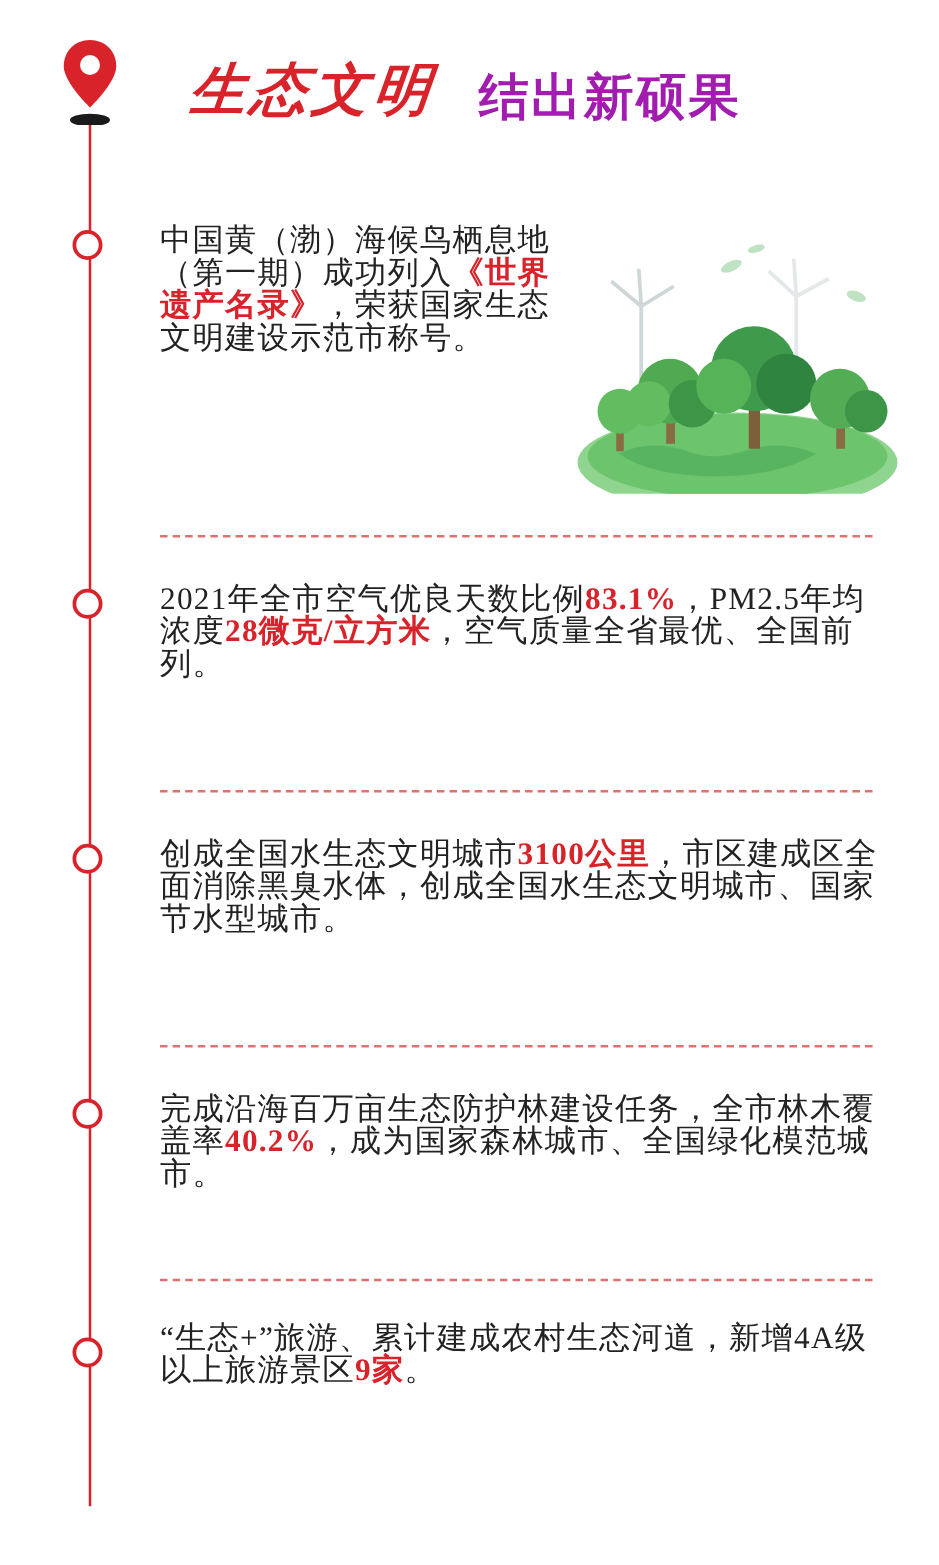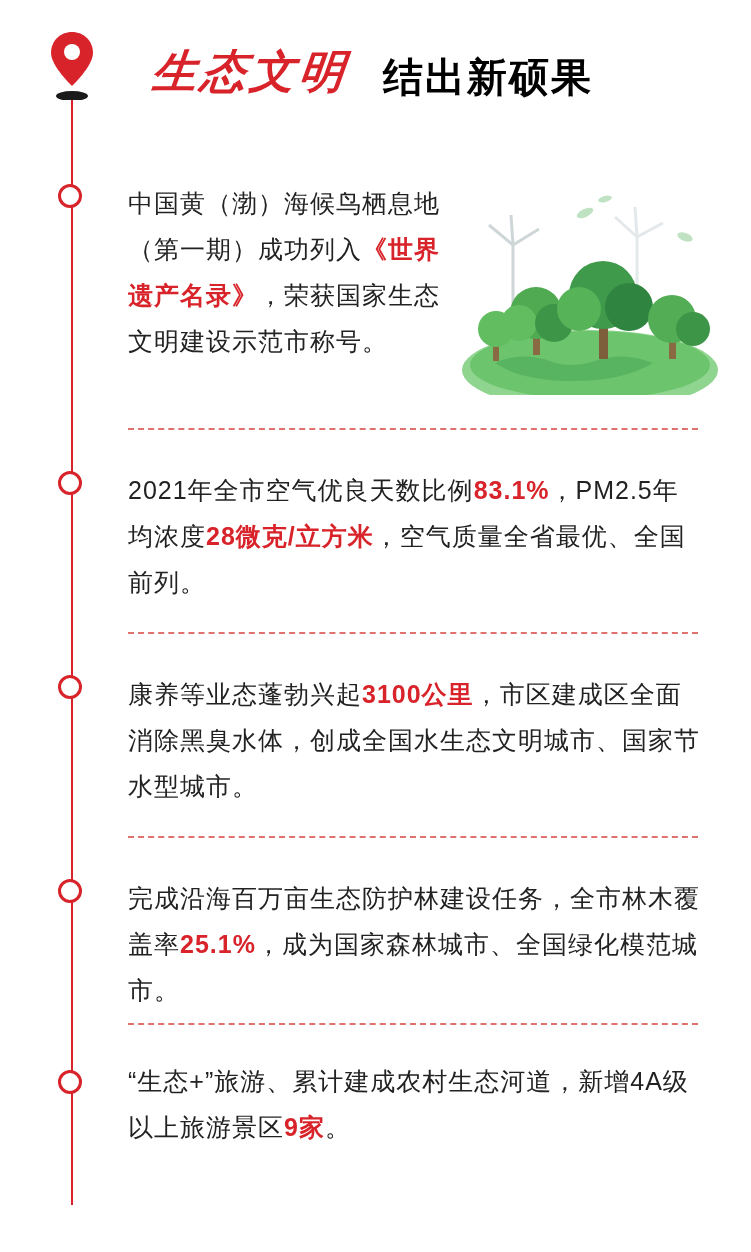--- a/index.html
+++ b/index.html
@@ -58,21 +58,21 @@
     letter-spacing: 4px;
     white-space: nowrap;
     transform: skewX(-6deg);
   }
   .title-bold {
     position: absolute;
     left: 383px;
     top: 50px;
     font-size: 40px;
     font-weight: bold;
-    color: #000000;
+    color: #a21caf;
     letter-spacing: 2px;
     white-space: nowrap;
   }
 
   
   .item {
     position: absolute;
     left: 0;
     width: 751px;
   }
@@ -83,23 +83,24 @@
     height: 24px;
     border: 3px solid #d8232a;
     border-radius: 50%;
     background: #ffffff;
     box-sizing: border-box;
   }
   .item-text {
     position: absolute;
     left: 128px;
     font-size: 25px;
-    line-height: 46px;
+    line-height: 26px;
     color: #222222;
     letter-spacing: 1px;
+    font-family: Liberation Serif, serif;
   }
   .item-text .hl {
     color: #d8232a;
     font-weight: bold;
   }
   .divider {
     position: absolute;
     left: 128px;
     width: 570px;
     border-top: 2px dashed #e0716f;
@@ -202,29 +203,29 @@
     <div class="node" style="top:471px;"></div>
     <div class="item-text" style="top:467px;">
       <span>2021年全市空气优良天数比例</span><span class="hl">83.1%</span><span>，PM2.5年均浓度</span><span class="hl">28微克/立方米</span><span>，空气质量全省最优、全国前列。</span>
     </div>
   </div>
   <div class="divider" style="top:632px;"></div>
 
   <div class="item item-3" style="top:0;">
     <div class="node" style="top:675px;"></div>
     <div class="item-text" style="top:671px;">
-      <span>康养等业态蓬勃兴起</span><span class="hl">3100公里</span><span>，市区建成区全面消除黑臭水体，创成全国水生态文明城市、国家节水型城市。</span>
+      <span>创成全国水生态文明城市</span><span class="hl">3100公里</span><span>，市区建成区全面消除黑臭水体，创成全国水生态文明城市、国家节水型城市。</span>
     </div>
   </div>
   <div class="divider" style="top:836px;"></div>
 
   <div class="item item-4" style="top:0;">
     <div class="node" style="top:879px;"></div>
     <div class="item-text" style="top:875px;">
-      <span>完成沿海百万亩生态防护林建设任务，全市林木覆盖率</span><span class="hl">25.1%</span><span>，成为国家森林城市、全国绿化模范城市。</span>
+      <span>完成沿海百万亩生态防护林建设任务，全市林木覆盖率</span><span class="hl">40.2%</span><span>，成为国家森林城市、全国绿化模范城市。</span>
     </div>
   </div>
   <div class="divider" style="top:1023px;"></div>
 
   <div class="item item-5" style="top:0;">
     <div class="node" style="top:1070px;"></div>
     <div class="item-text" style="top:1058px;">
       <span>“生态+”旅游、累计建成农村生态河道，新增4A级以上旅游景区</span><span class="hl">9家</span><span>。</span>
     </div>
   </div>

